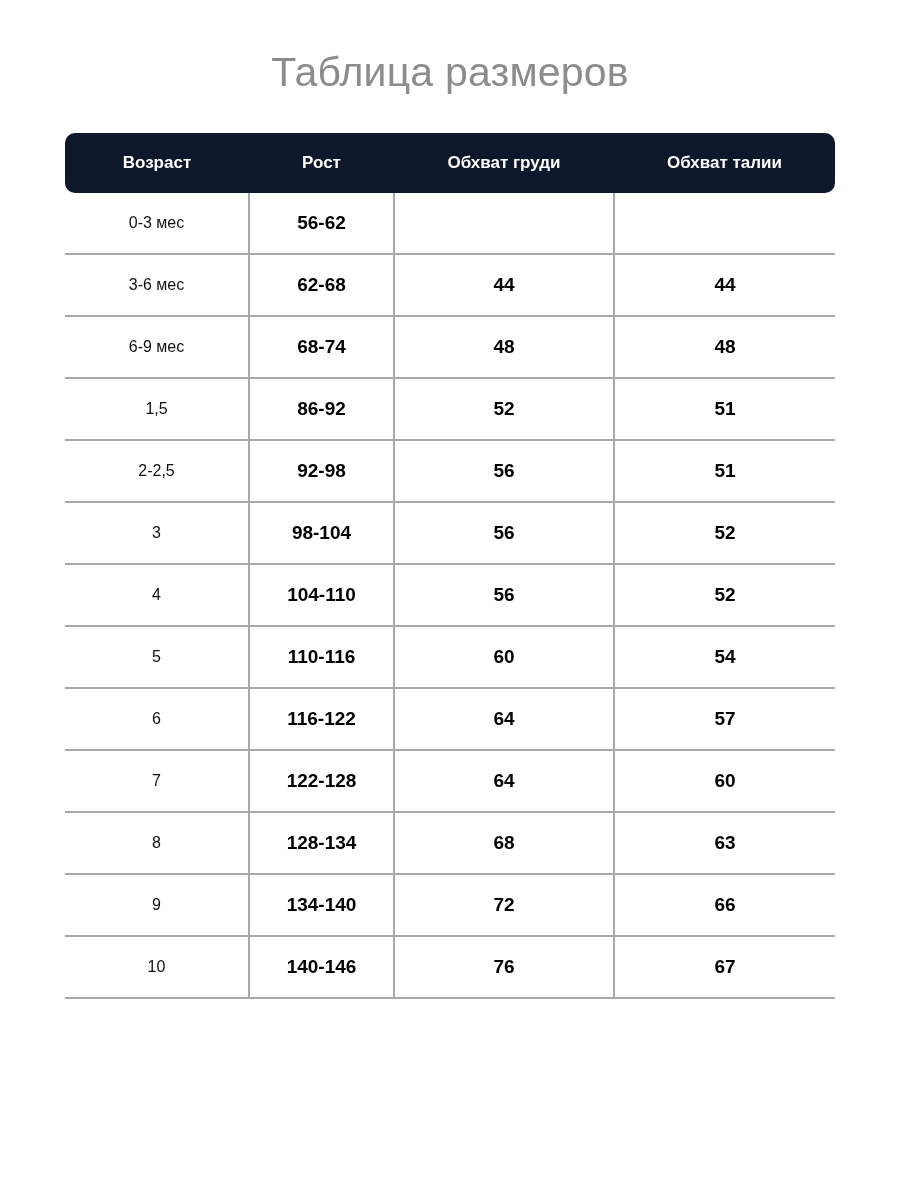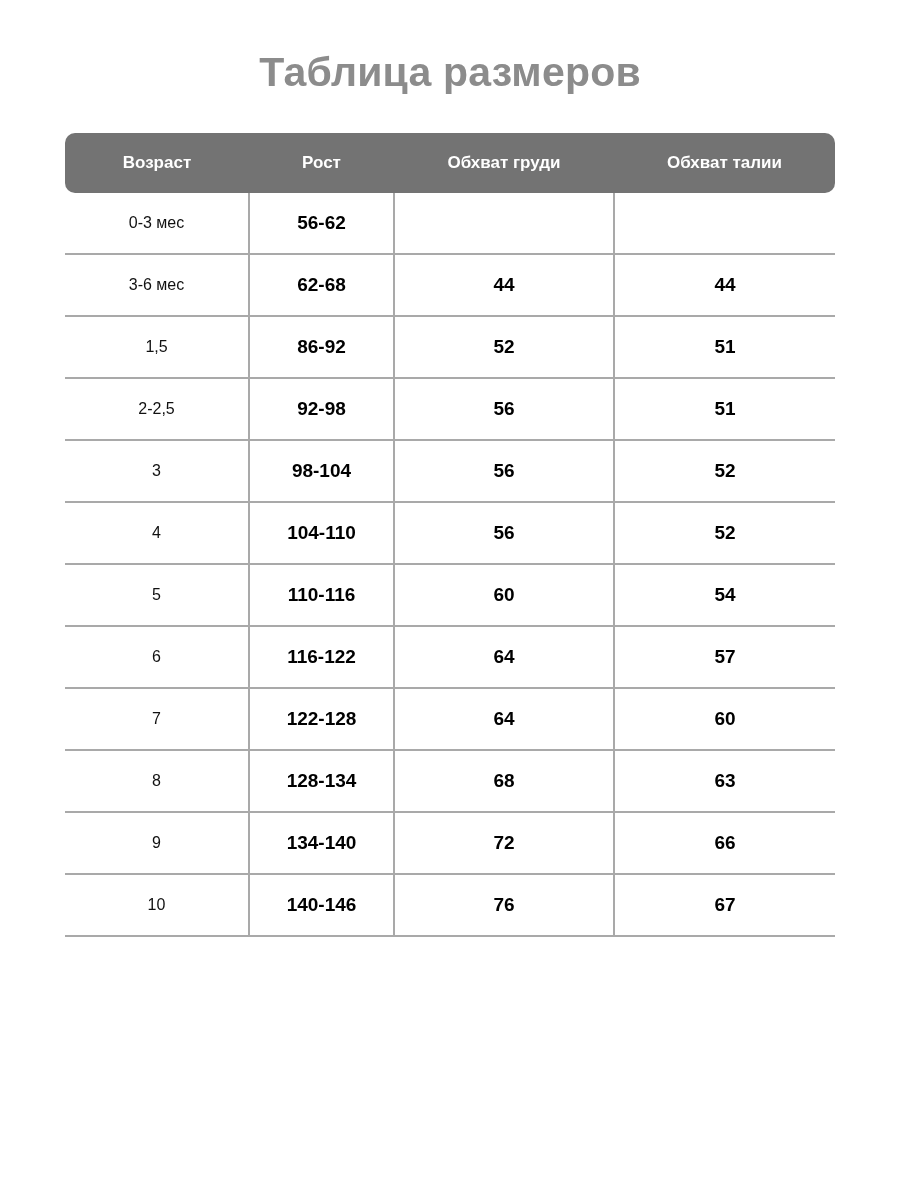--- a/index.html
+++ b/index.html
@@ -24,21 +24,21 @@
   }
 
   
   .title {
     position: absolute;
     left: 0;
     top: 50px;
     width: 900px;
     text-align: center;
     font-size: 41px;
-    font-weight: 700;
+    font-weight: 400;
     letter-spacing: 0.2px;
     color: #8c8c8c;
     line-height: 1.1;
     white-space: nowrap;
   }
 
   
   .table-wrap {
     position: absolute;
     left: 65px;
@@ -56,21 +56,21 @@
   col.c-age    { width: 184px; }
   col.c-height { width: 145px; }
   col.c-chest  { width: 220px; }
   col.c-waist  { width: 221px; }
 
   
   thead tr.header-row {
     height: 60px;
   }
   thead th {
-    background: #737373;
+    background: #0f172a;
     color: #ffffff;
     font-size: 17px;
     font-weight: 700;
     text-align: center;
     vertical-align: middle;
     padding: 0;
     border: none;
     height: 60px;
     white-space: nowrap;
   }
@@ -138,20 +138,26 @@
             <td class="col-chest"></td>
             <td class="col-waist"></td>
           </tr>
           <tr>
             <td class="col-age">3-6 мес</td>
             <td class="col-height">62-68</td>
             <td class="col-chest">44</td>
             <td class="col-waist">44</td>
           </tr>
           <tr>
+            <td class="col-age">6-9 мес</td>
+            <td class="col-height">68-74</td>
+            <td class="col-chest">48</td>
+            <td class="col-waist">48</td>
+          </tr>
+          <tr>
             <td class="col-age">1,5</td>
             <td class="col-height">86-92</td>
             <td class="col-chest">52</td>
             <td class="col-waist">51</td>
           </tr>
           <tr>
             <td class="col-age">2-2,5</td>
             <td class="col-height">92-98</td>
             <td class="col-chest">56</td>
             <td class="col-waist">51</td>

